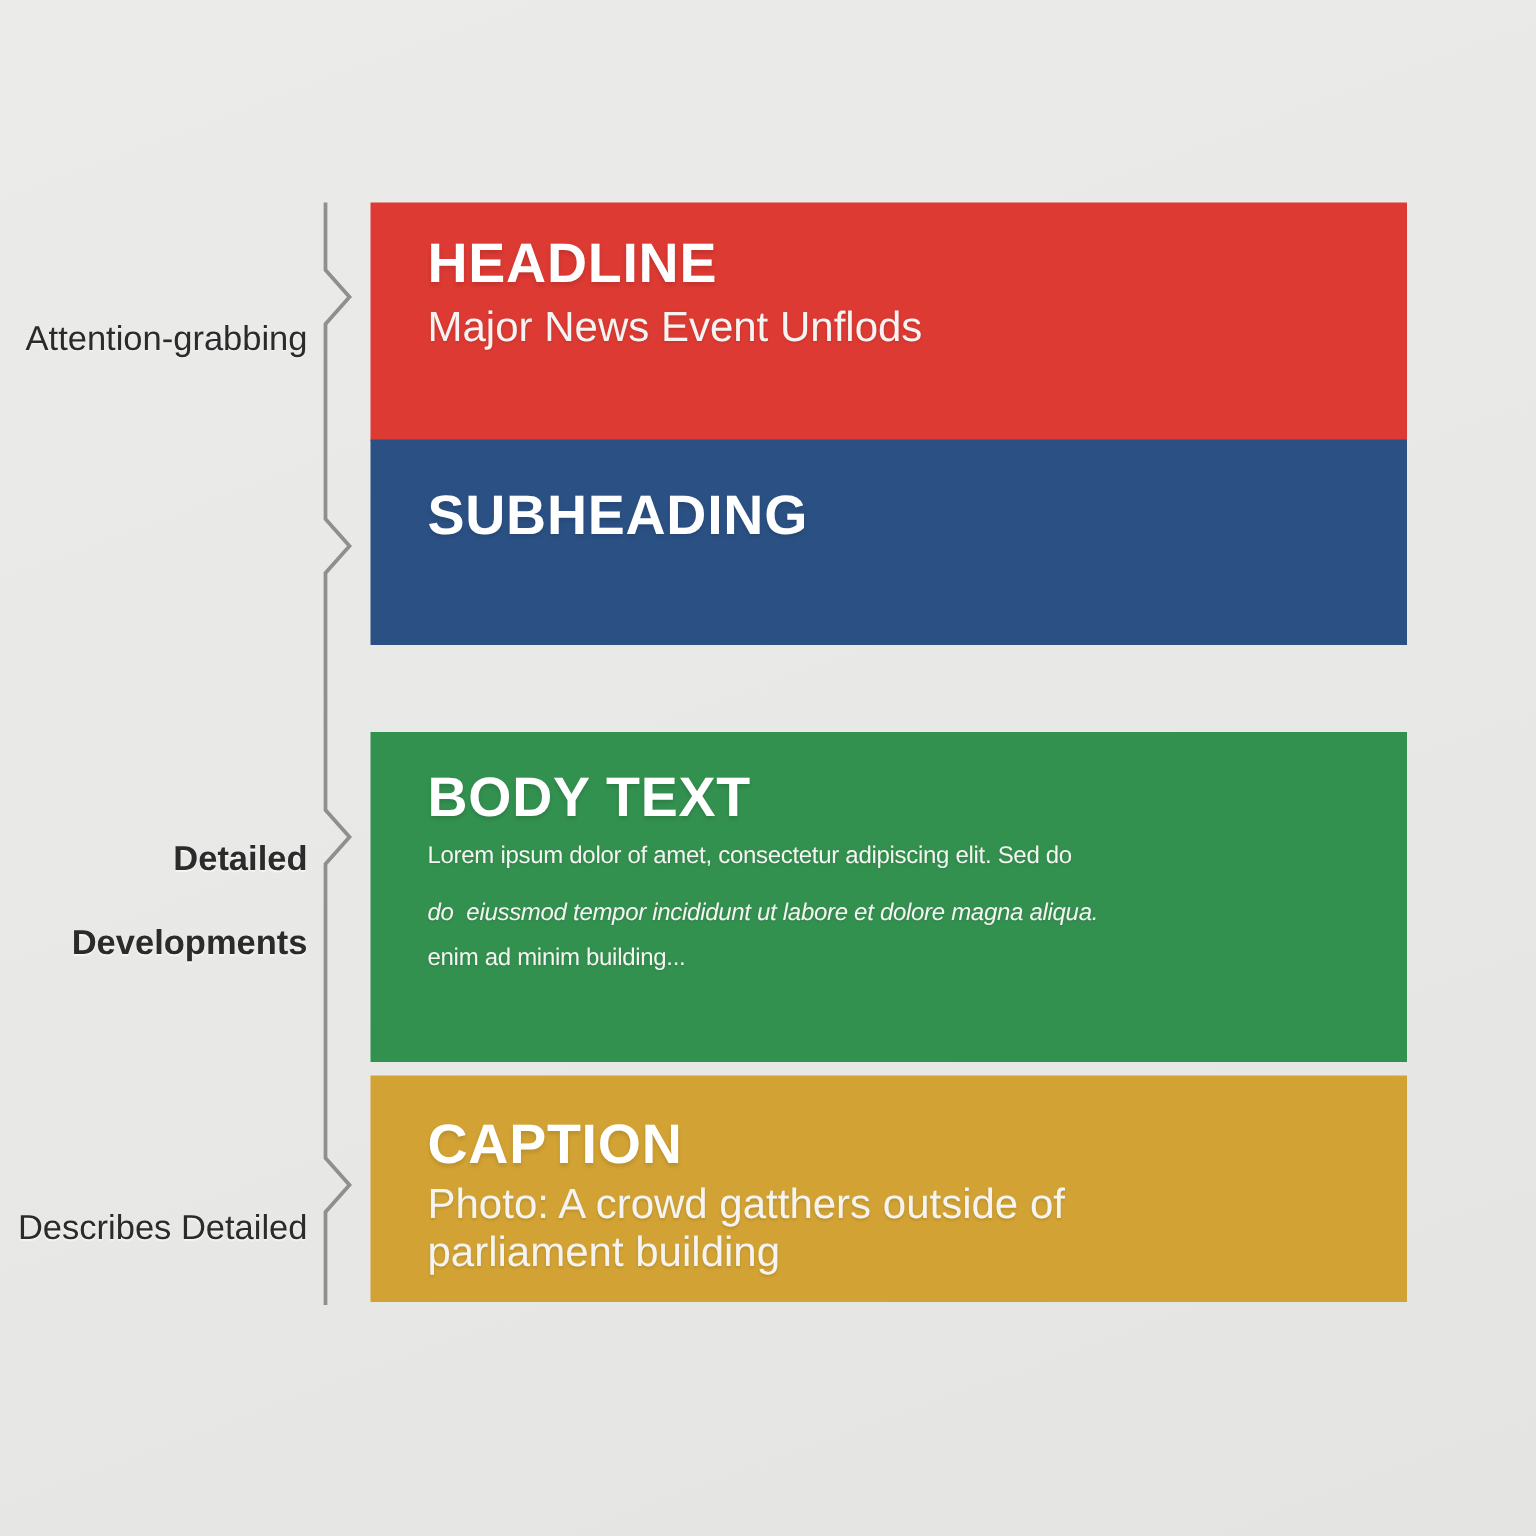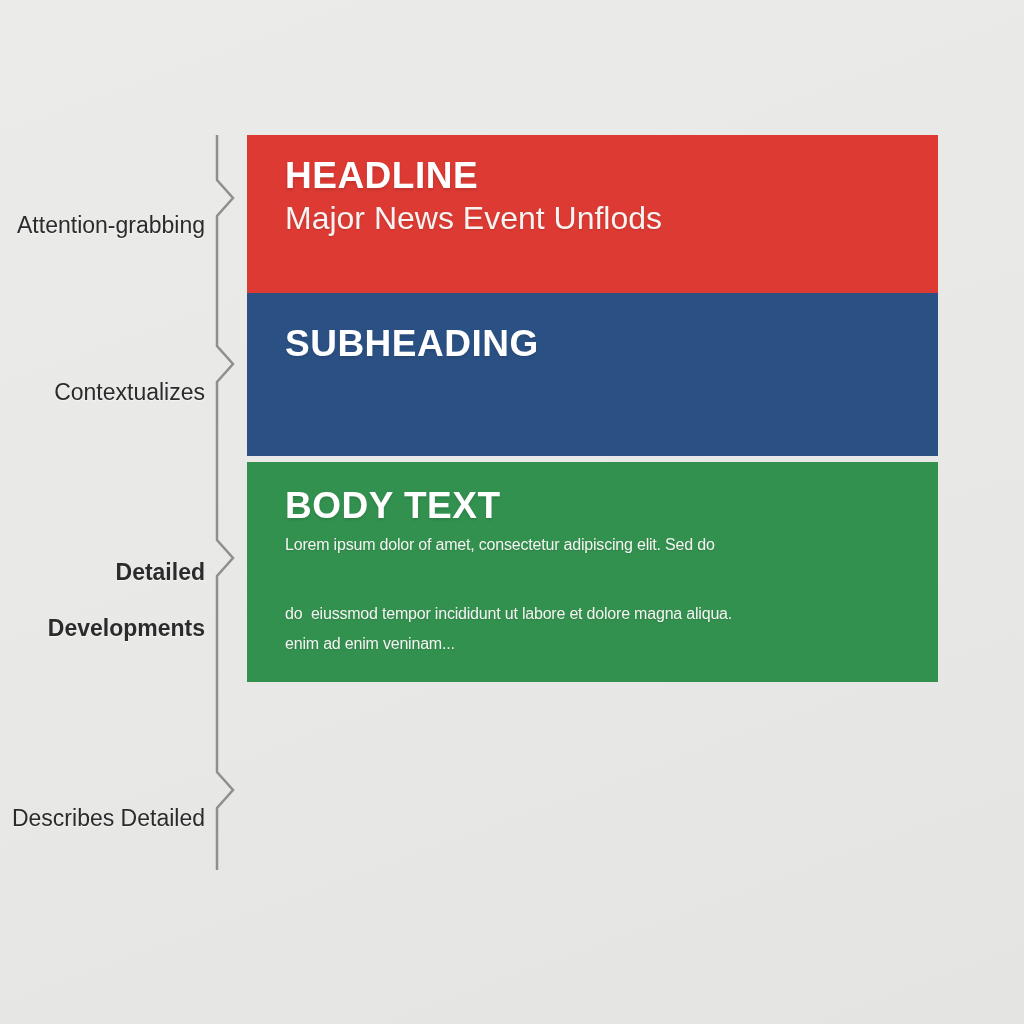--- a/index.html
+++ b/index.html
@@ -40,70 +40,67 @@
   .label-4 { top: 776px; }
   
   .block {
     position: absolute;
     left: 247px;
     width: 691px;
     padding: 20px 15px 0 38px;
     color: #ffffff;
   }
   .block-headline   { top: 135px; height: 159px; background: #dc3a33; padding-top: 19px; }
-  .block-subheading { top: 293px; height: 163px; background: #2b5184; padding-top: 29px; }
-  .block-bodytext   { top: 462px; height: 220px; background: #33914f; padding-top: 22px; }
+  .block-subheading { top: 293px; height: 137px; background: #2b5184; padding-top: 29px; }
+  .block-bodytext   { top: 488px; height: 220px; background: #33914f; padding-top: 22px; }
   .block-caption    { top: 717px; height: 151px; background: #d2a334; padding-top: 24px; }
   .block-title {
     font-size: 37px;
     font-weight: 700;
     letter-spacing: 0.5px;
     line-height: 44px;
     color: #ffffff;
     text-shadow: 0 2px 3px rgba(0,0,0,0.12);
     white-space: pre;
   }
   .block-line {
-    font-size: 32px;
+    font-size: 28px;
     line-height: 30px;
     margin-top: 5px;
     color: #f5f4f2;
     text-shadow: 0 1px 2px rgba(0,0,0,0.12);
     white-space: pre;
   }
   .block-bodytext .block-line {
     font-size: 16px;
     line-height: 27px;
     letter-spacing: -0.2px;
     margin-top: 3px;
   }
-  .block-bodytext .para-gap { margin-top: 42px; }
+  .block-bodytext .para-gap { margin-top: 11px; font-style: italic; }
   .block-caption .block-line { margin-top: 3px; line-height: 29px; }
 </style>
 </head>
 <body>
 
 <div class="canvas">
 
   <svg class="connector" viewBox="0 0 44 750" width="44" height="750" aria-hidden="true">
     <path d="M17 7
              V52 L33 70 L17 88
              V218 L33 236 L17 254
              V412 L33 430 L17 448
              V644 L33 662 L17 680
              V742" fill="none" stroke="#8f8f8f" stroke-width="2.5" stroke-linejoin="miter"></path>
   </svg>
 
   <div class="side-label label-1">
     <span>Attention-grabbing</span>
   </div>
 
-  <div class="side-label label-2">
-    <span>Contextualizes</span>
-  </div>
 
   <div class="side-label label-3">
     <span>Detailed</span><br>
     <span>Developments</span>
   </div>
 
   <div class="side-label label-4">
     <span>Describes Detailed</span>
   </div>
 
@@ -113,17 +110,22 @@
   </div>
 
   <div class="block block-subheading">
     <div class="block-title">SUBHEADING</div>
   </div>
 
   <div class="block block-bodytext">
     <div class="block-title">BODY TEXT</div>
     <div class="block-line">Lorem ipsum dolor of amet, consectetur adipiscing elit. Sed do</div>
     <div class="block-line para-gap">do  eiussmod tempor incididunt ut labore et dolore magna aliqua.</div>
-    <div class="block-line">enim ad enim veninam...</div>
+    <div class="block-line">enim ad minim building...</div>
   </div>
 
+  <div class="block block-caption">
+    <div class="block-title">CAPTION</div>
+    <div class="block-line">Photo: A crowd gatthers outside of</div>
+    <div class="block-line">parliament building</div>
+  </div>
 
 </div>
 
 </body></html>

